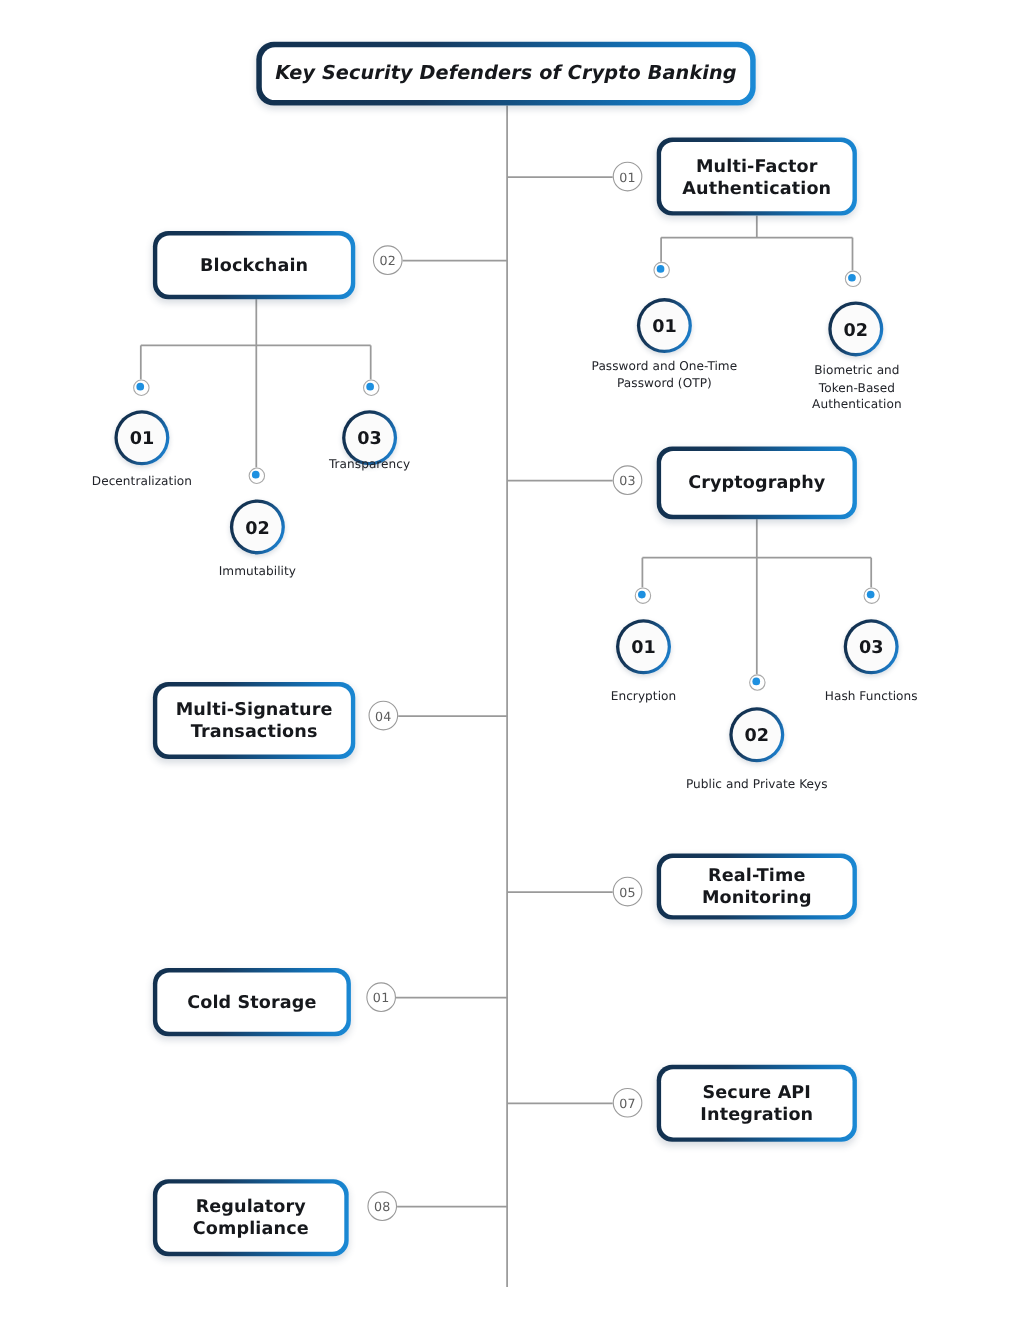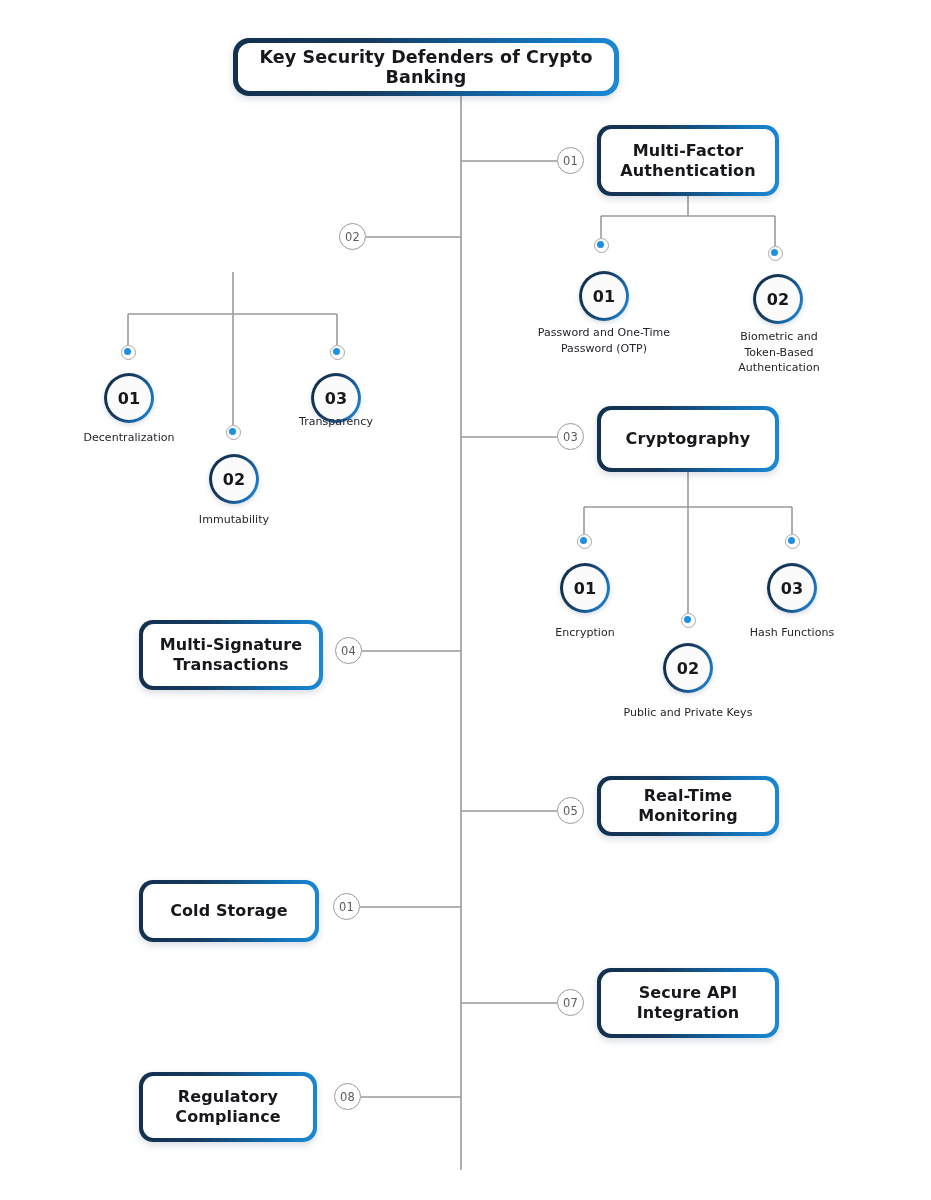--- a/index.html
+++ b/index.html
@@ -54,24 +54,25 @@
   }
   .node-box .label {
     font-weight: bold;
     color: #16181c;
     letter-spacing: 0.1px;
   }
   
   #title-box {
     left: 233px;
     top: 38px;
-    width: 386px;
+    width: 454px;
     height: 58px;
     border-radius: 16px;
     padding: 5px;
+    font-style: italic;
   }
   #title-box .inner { border-radius: 12px; }
   #title-box .label { font-size: 17.5px; }
 
   
   .main-box .label { font-size: 16px; line-height: 1.25; }
 
   
   .badge {
     position: absolute;
@@ -214,20 +215,25 @@
   <div class="num-circle" style="left:753px; top:274px;">
     <div class="disc">02</div>
   </div>
   <div class="caption" style="left:703px; top:329px; width:152px;">
     <span>Biometric and</span><br>
     <span>Token-Based</span><br>
     <span>Authentication</span>
   </div>
 
   <div class="badge" style="left:339px; top:223px;">02</div>
+  <div class="node-box grad-lr main-box" style="left:139px; top:210px; width:184px; height:62px;">
+    <div class="inner">
+      <span class="label">Blockchain</span>
+    </div>
+  </div>
 
   <div class="dot" style="left:121px; top:345px;"></div>
   <div class="num-circle" style="left:104px; top:373px;">
     <div class="disc">01</div>
   </div>
   <div class="caption" style="left:54px; top:430px; width:150px;">Decentralization</div>
 
   <div class="dot" style="left:226px; top:425px;"></div>
   <div class="num-circle" style="left:209px; top:454px;">
     <div class="disc">02</div>

